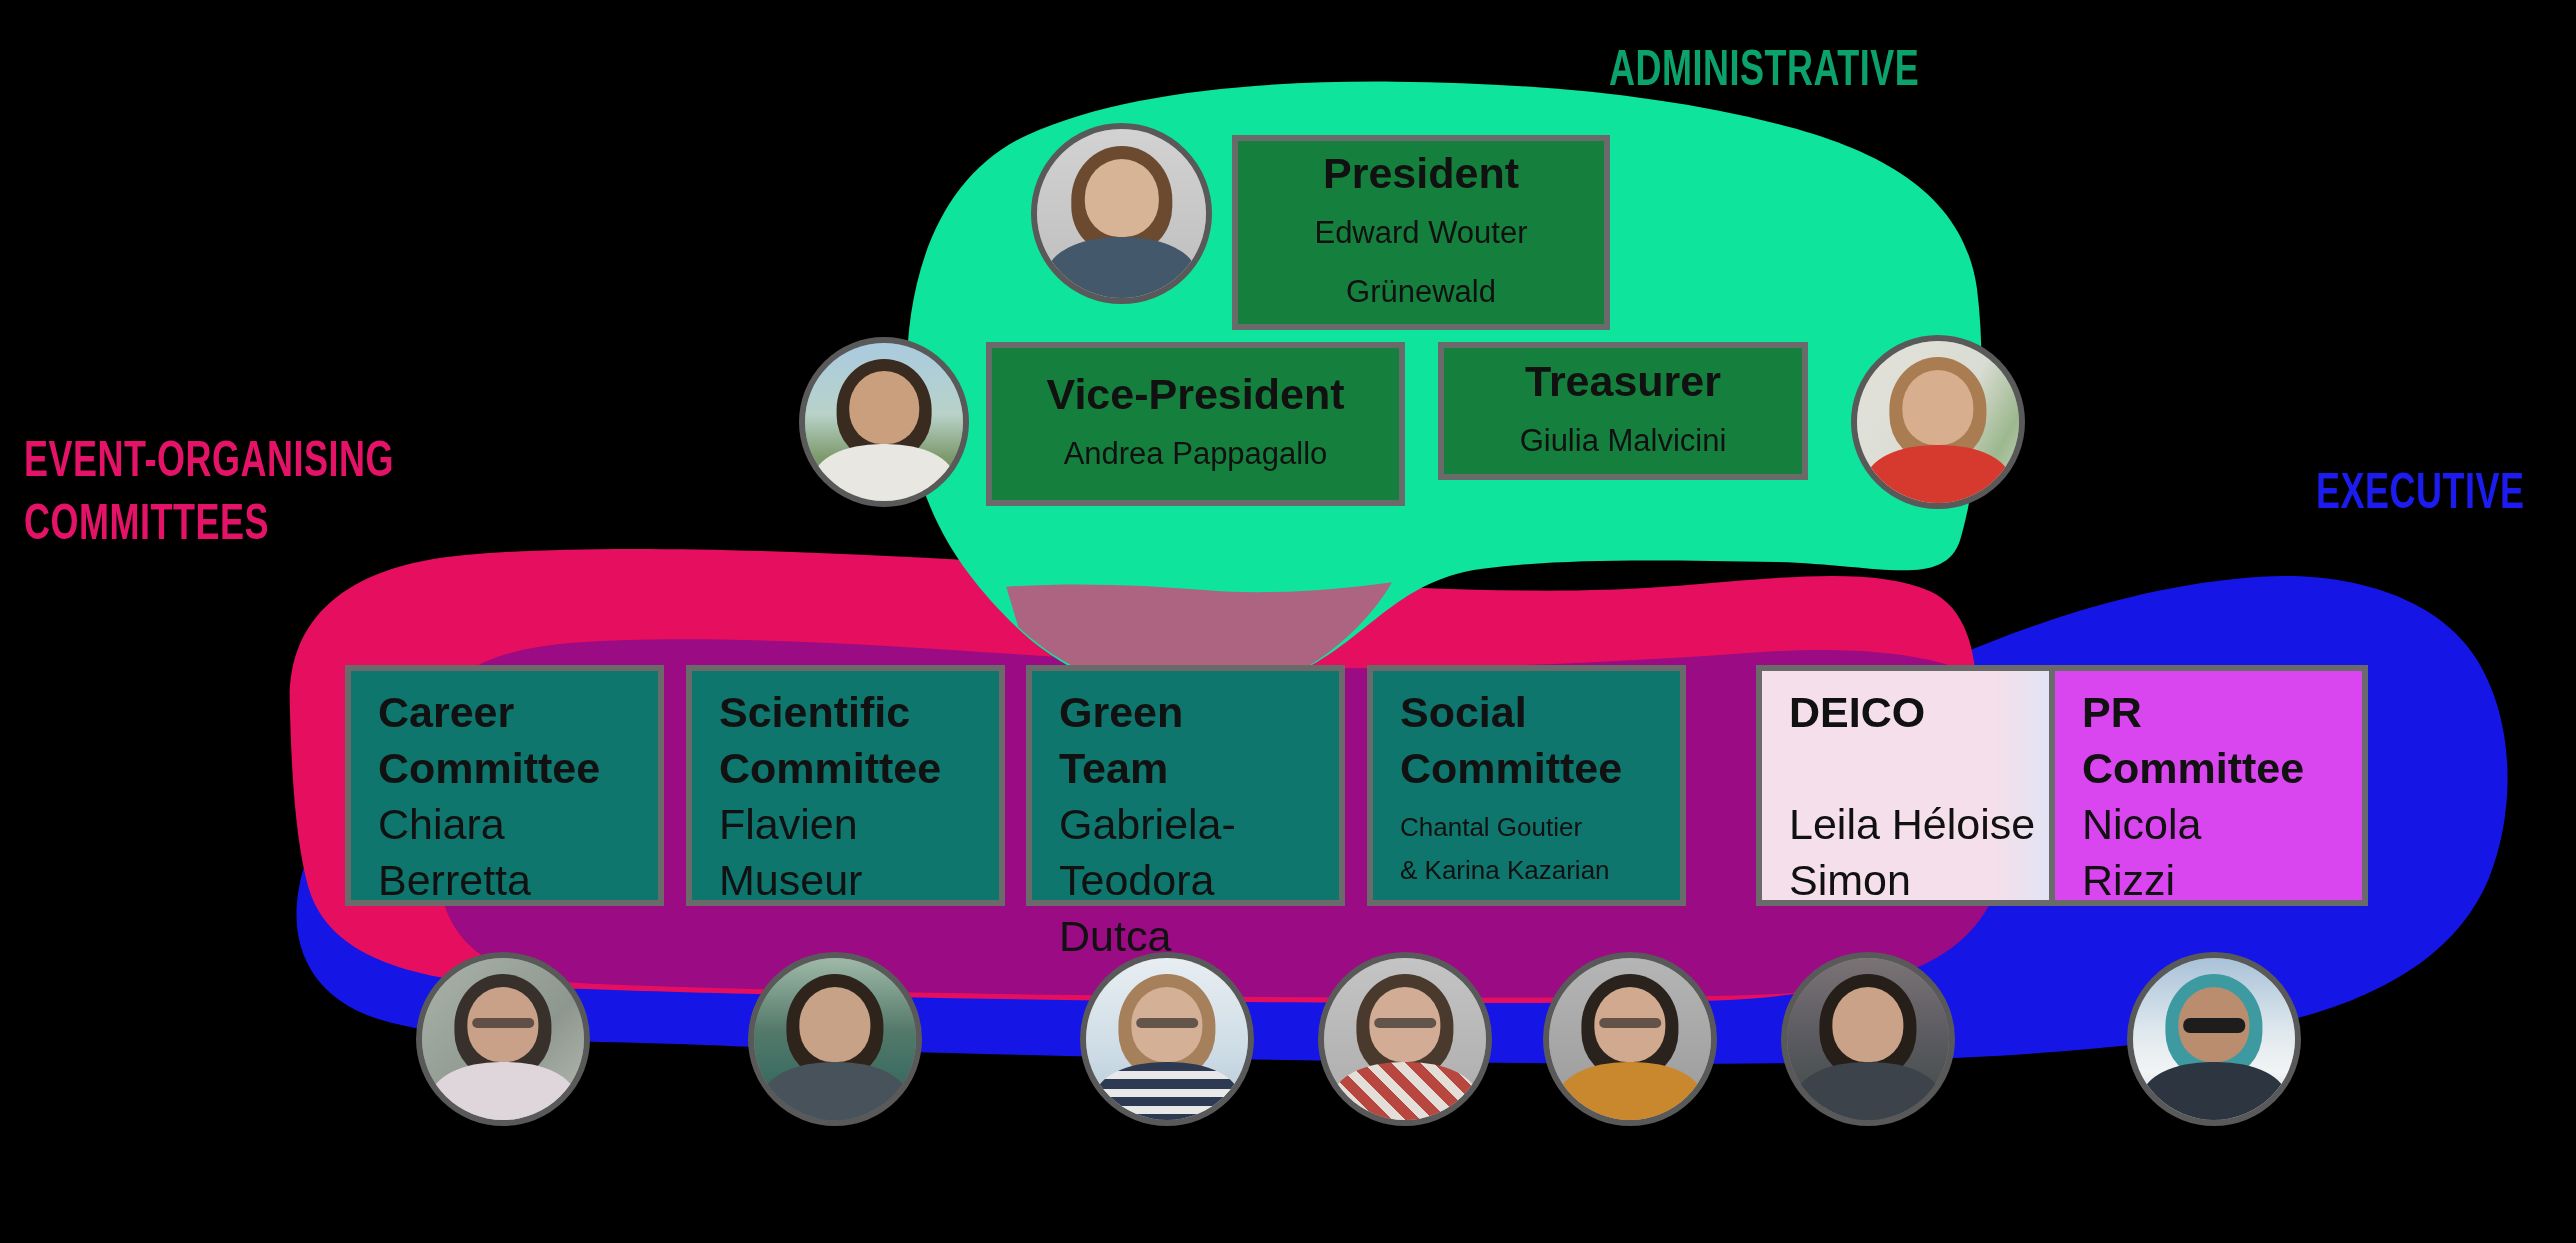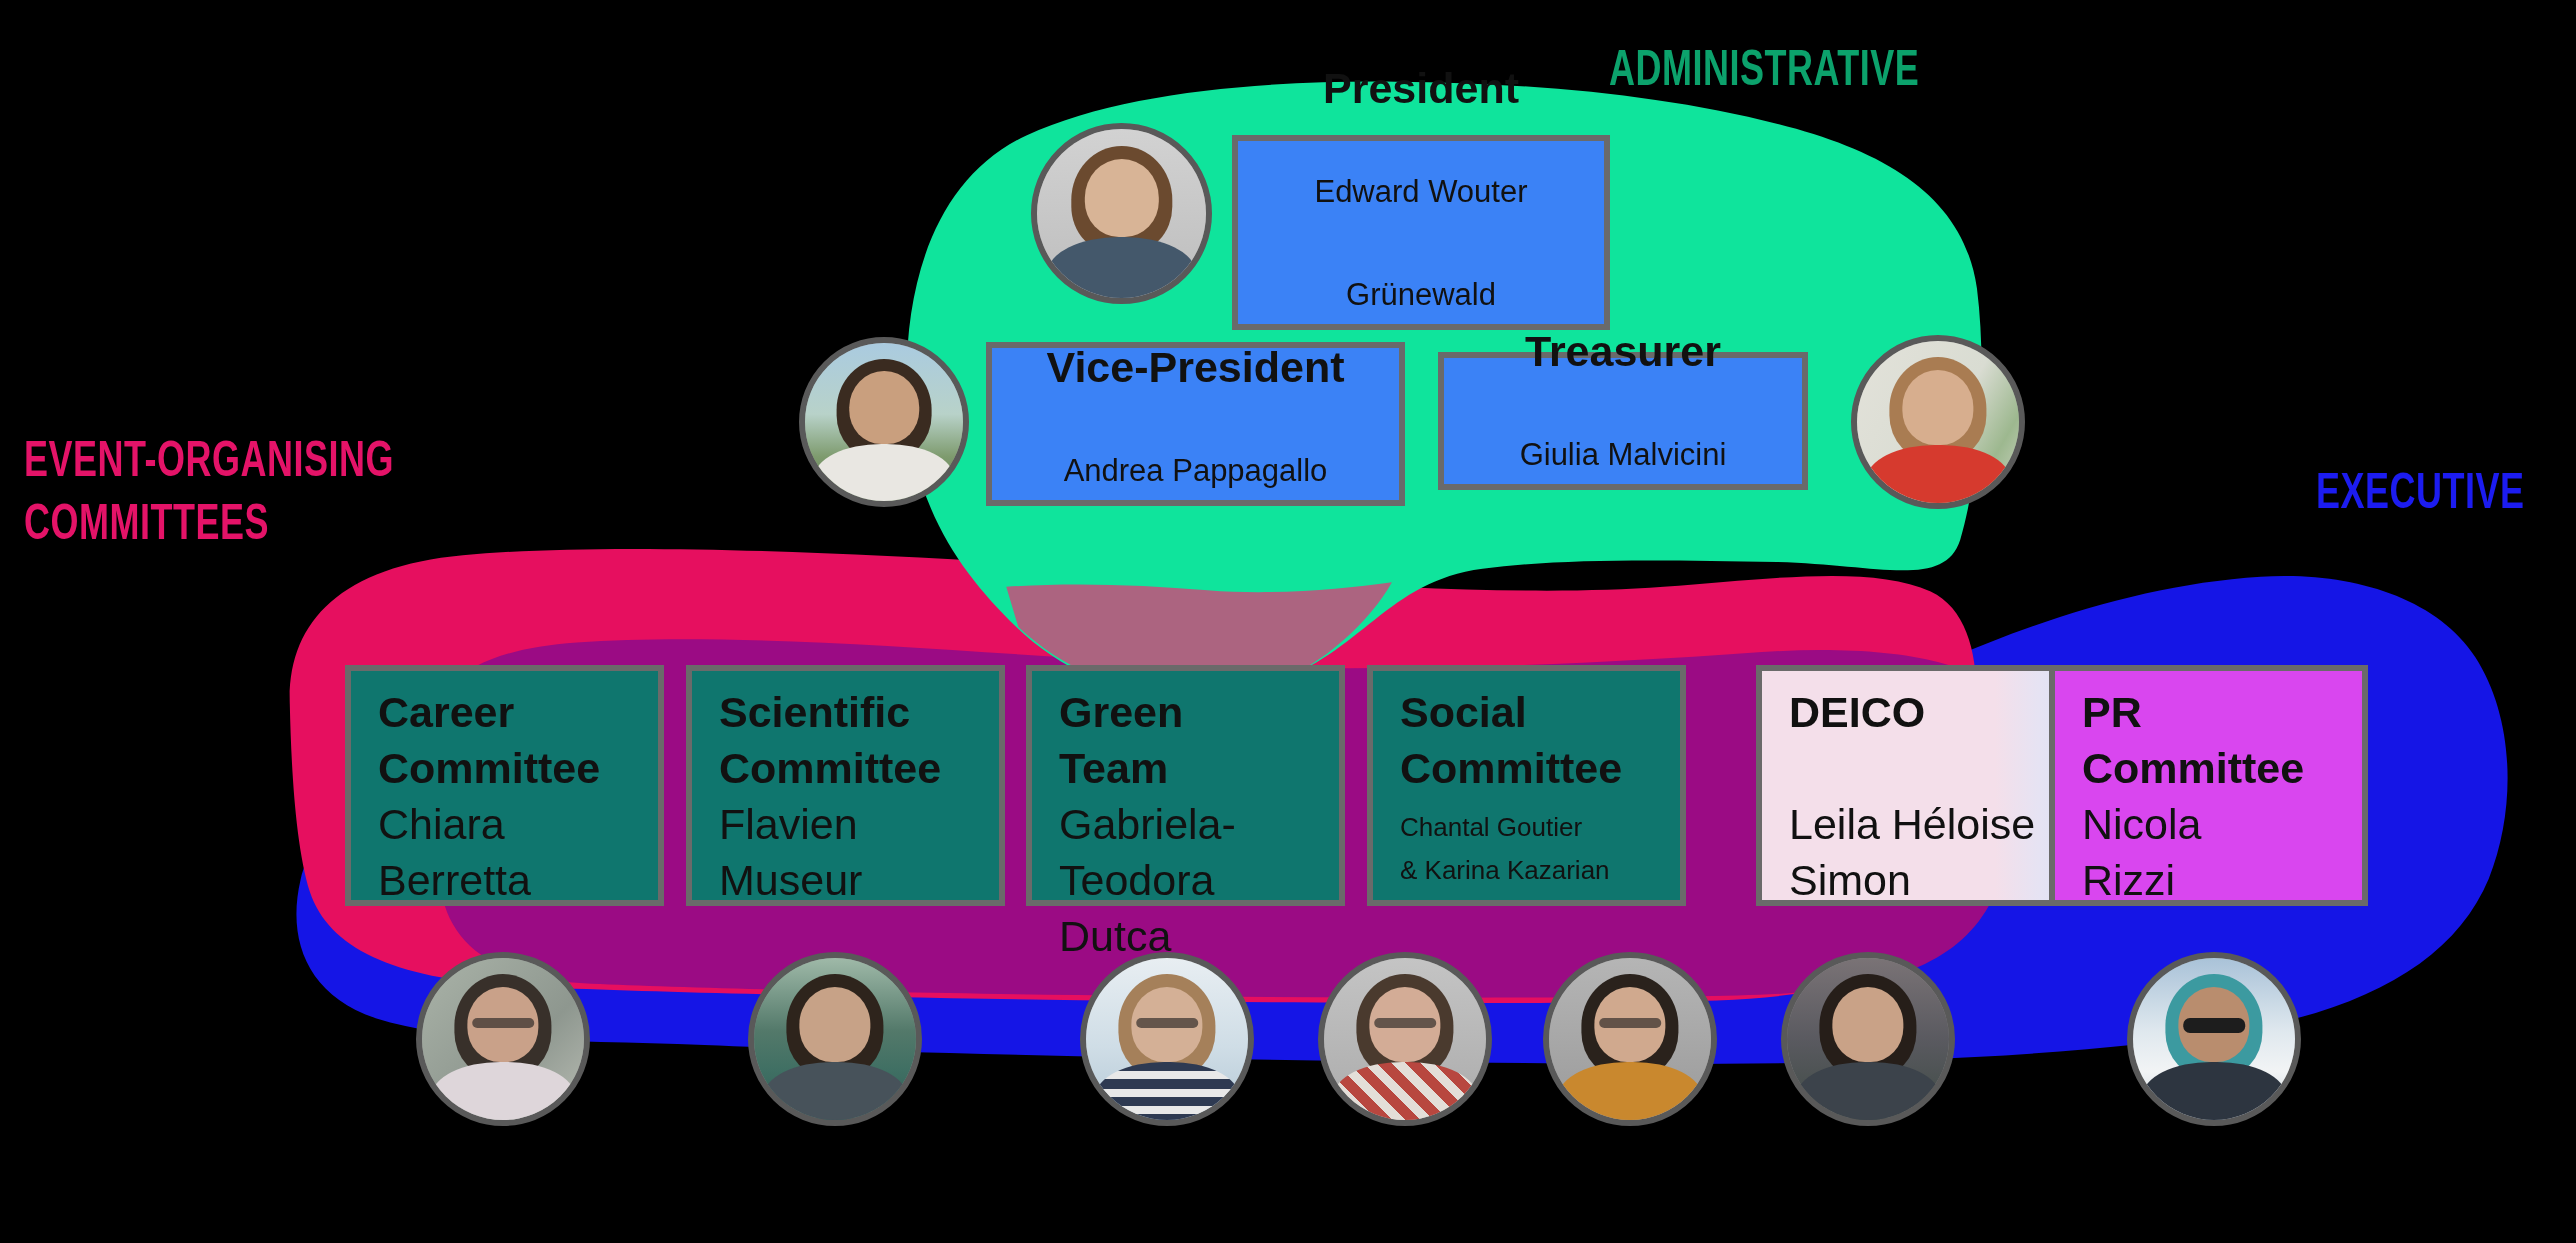--- a/index.html
+++ b/index.html
@@ -10,26 +10,26 @@
 
   
   .section-label{position:absolute;font-weight:bold;font-size:50px;line-height:63px;
                  letter-spacing:0.7px;transform:scaleX(.72);transform-origin:left top;white-space:nowrap;}
   #label-administrative{left:1609px;top:17.4px;}
   #label-event{left:24px;top:408px;}
   #label-executive{left:2316px;top:440px;}
 
   
   .infobox{position:absolute;border:6px solid #6A6A6A;}
-  .admin-box{background:#3b82f6;display:flex;flex-direction:column;align-items:center;justify-content:flex-end;text-align:center;gap:44px;}
+  .admin-box{background:#15803d;display:flex;flex-direction:column;align-items:center;justify-content:center;text-align:center;}
   .admin-box .title-line{font-weight:bold;font-size:43px;line-height:59px;}
   .admin-box .name-line{font-size:31px;line-height:59px;}
   #box-president{left:1232px;top:115px;width:378px;height:195px;}
   #box-vice-president{left:986px;top:322px;width:419px;height:164px;}
-  #box-treasurer{left:1438px;top:332px;width:370px;height:138px;}
+  #box-treasurer{left:1438px;top:322px;width:370px;height:138px;}
 
   
   .cbox{position:absolute;top:645px;width:319px;height:241px;background:#0f766e;
         border:6px solid #6A6A6A;padding:13.4px 27px;}
   .cbox .title-line{font-weight:bold;font-size:43px;line-height:56px;}
   .cbox .name-line{font-size:43px;line-height:56px;}
   .cbox-social .name-line{font-size:26px;line-height:43px;}
   .cbox-social .names{margin-top:9.4px;}
   .cbox-deico .names{margin-top:56px;}
   .cbox-pr{background:#d946ef;}

